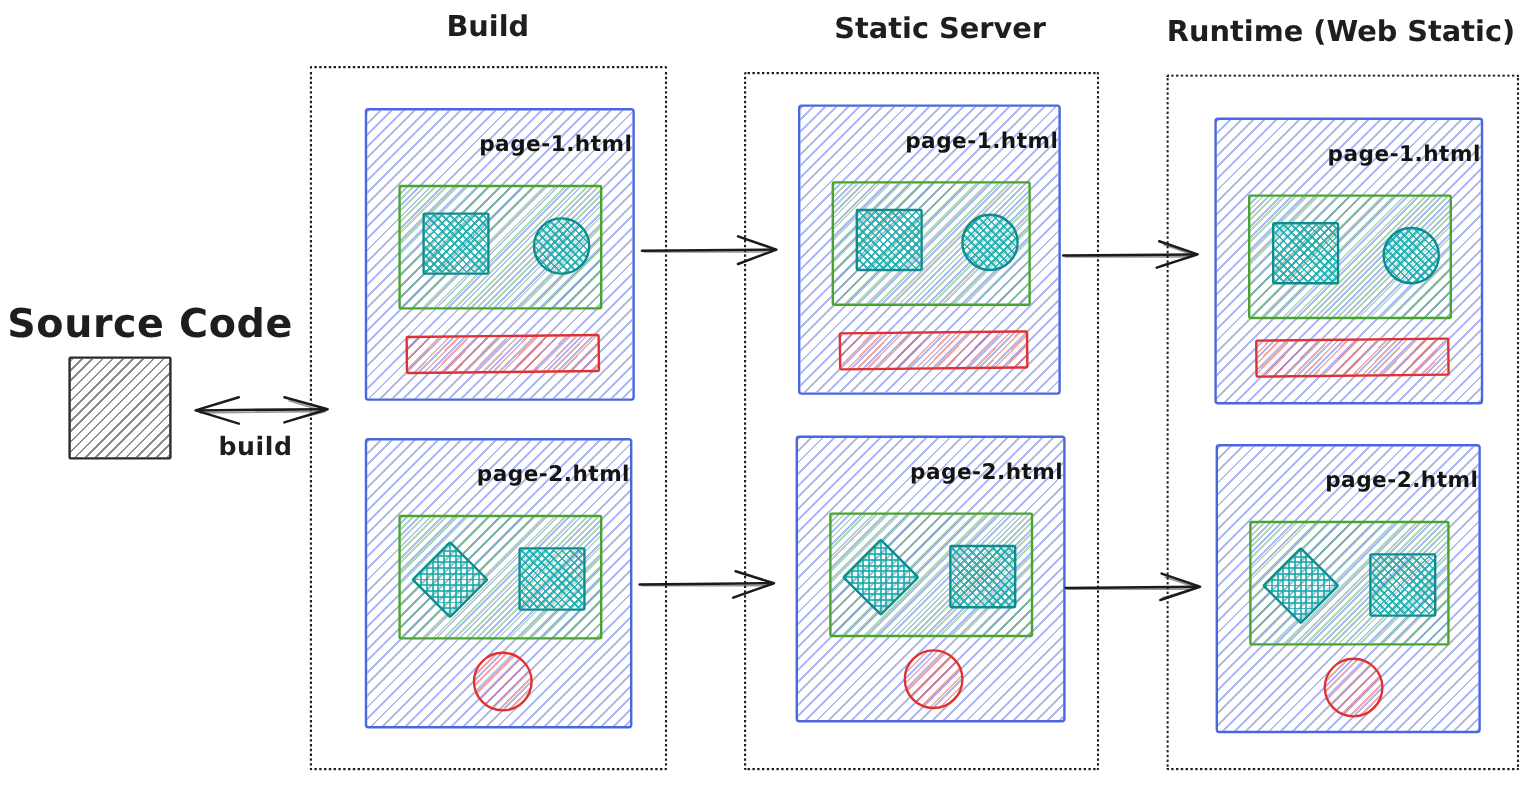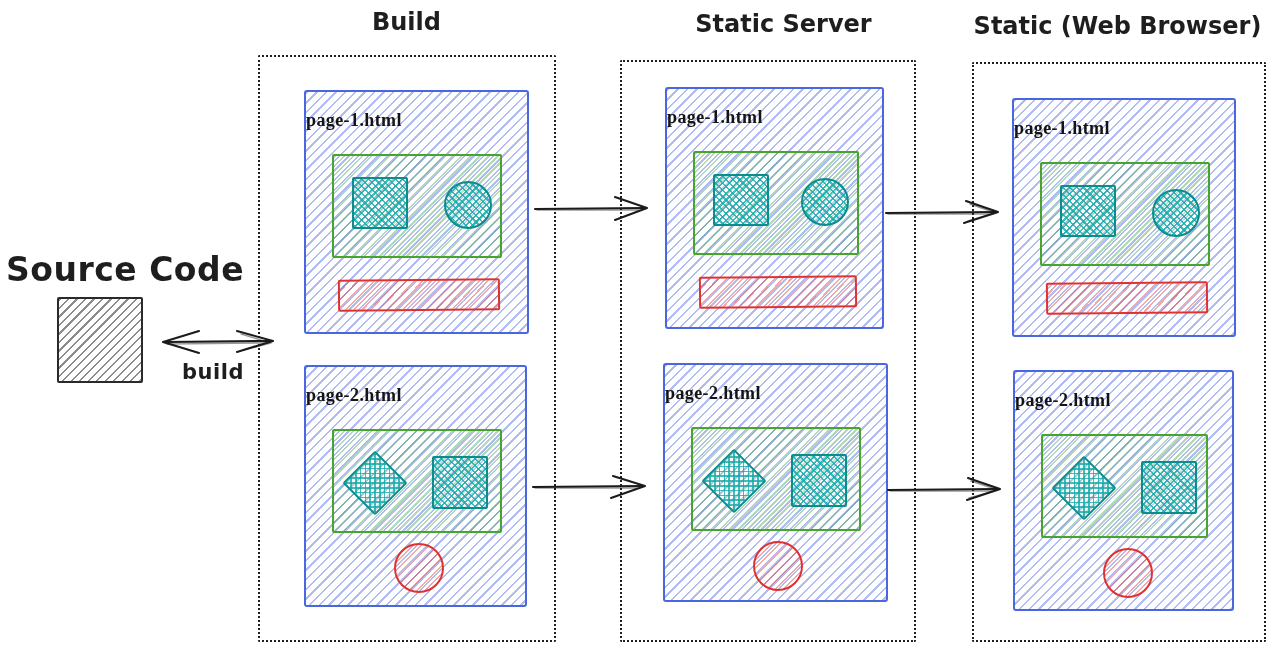--- a/index.html
+++ b/index.html
@@ -21,22 +21,22 @@
 
   
   .page-card{
     border:2.2px solid #4a67e0;border-radius:3px;
     background-image:repeating-linear-gradient(135deg,
       rgba(112,134,230,.55) 0px, rgba(112,134,230,.55) 1.7px,
       transparent 1.7px, transparent 6.8px);
     background-color:#ffffff;
   }
   .page-label{
-    position:absolute;left:0;right:0;top:18px;text-align:left;
-    font-size:18px;font-weight:700;letter-spacing:.4px;color:#141414;font-family:Liberation Serif, serif;
+    position:absolute;left:0;right:0;top:18px;text-align:right;
+    font-size:18px;font-weight:700;letter-spacing:.4px;color:#141414;
   }
   
   .green-box{
     position:absolute;left:26px;top:62px;width:166px;height:100px;
     border:2.2px solid #49a42c;border-radius:2px;
     background-image:repeating-linear-gradient(135deg,
       rgba(47,158,68,.38) 0px, rgba(47,158,68,.38) 1.6px,
       transparent 1.6px, transparent 6.4px);
   }
   
@@ -85,21 +85,21 @@
     <path d="M10 17 L116 16"></path>
     <path class="ghost" d="M12 19 L112 18"></path>
     <path d="M44 6 L8 17 L44 28"></path>
     <path d="M82 6 L118 16 L82 27"></path>
     <path class="ghost" d="M86 9 L116 18 L88 25"></path>
   </svg>
   <div class="abs build-label ink-text" style="left:168px;top:360px;width:90px;">build</div>
 
   <div class="abs col-title" style="left:258px;top:8px;width:297px;">Build</div>
   <div class="abs col-title" style="left:636px;top:10px;width:295px;">Static Server</div>
-  <div class="abs col-title" style="left:955px;top:12px;width:325px;">Static (Web Browser)</div>
+  <div class="abs col-title" style="left:955px;top:12px;width:325px;">Runtime (Web Static)</div>
 
   <div class="abs dashed-box" style="left:258px;top:55px;width:294px;height:583px;"></div>
   <div class="abs dashed-box" style="left:620px;top:60px;width:292px;height:578px;"></div>
   <div class="abs dashed-box" style="left:972px;top:62px;width:290px;height:576px;"></div>
 
   <div class="abs page-card" style="left:304px;top:90px;width:221px;height:240px;">
     <div class="page-label">page-1.html</div>
     <div class="green-box">
       <div class="teal-shape teal-square-a"></div>
       <div class="teal-shape teal-circle-a"></div>

